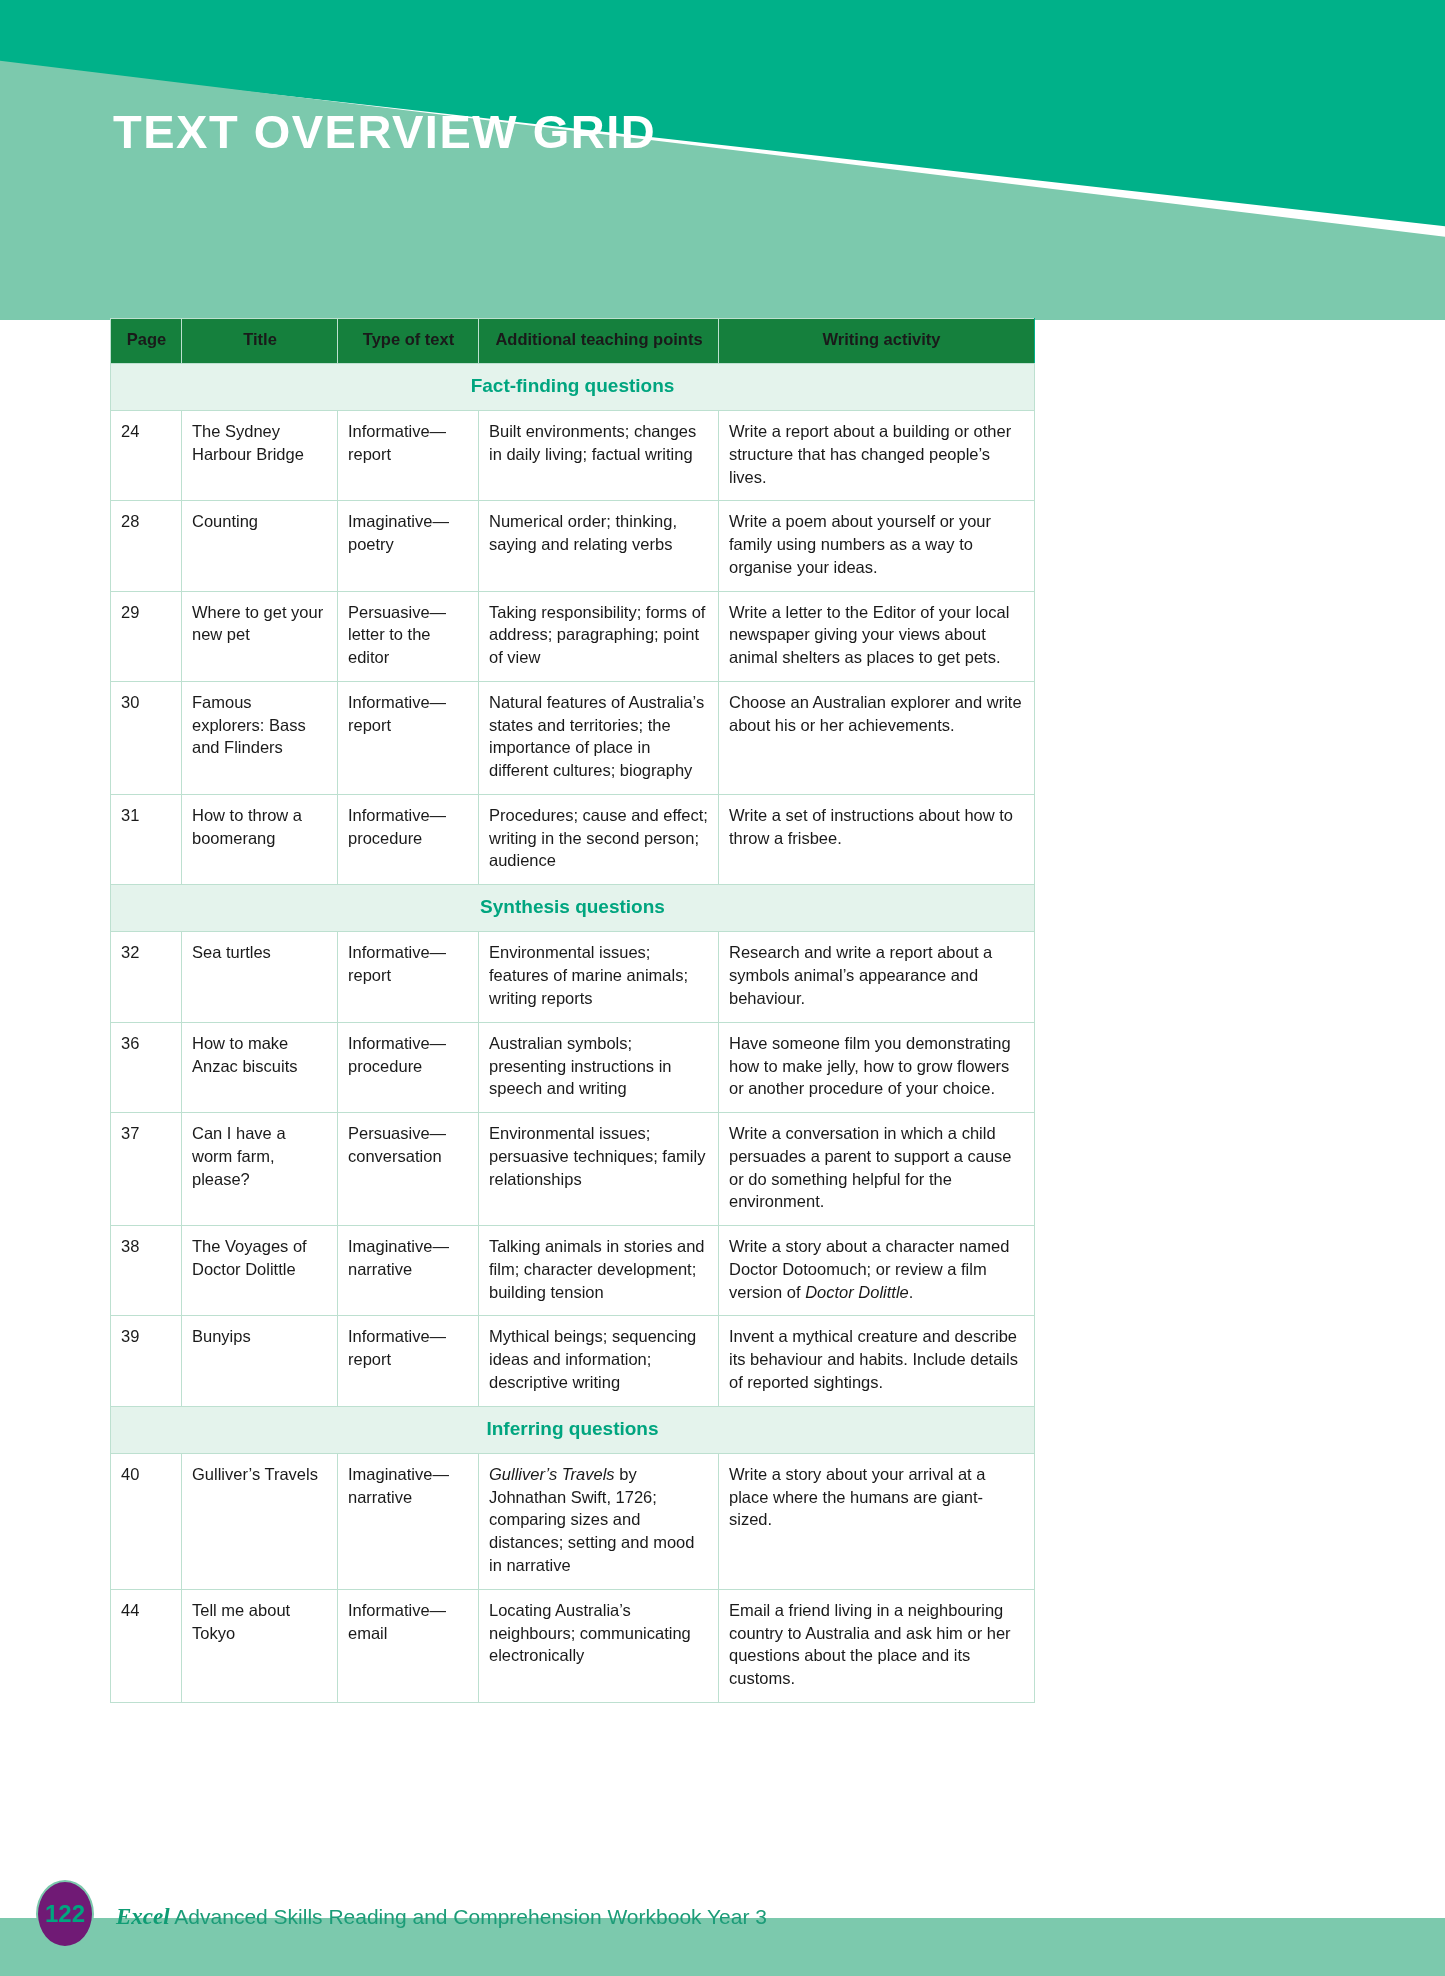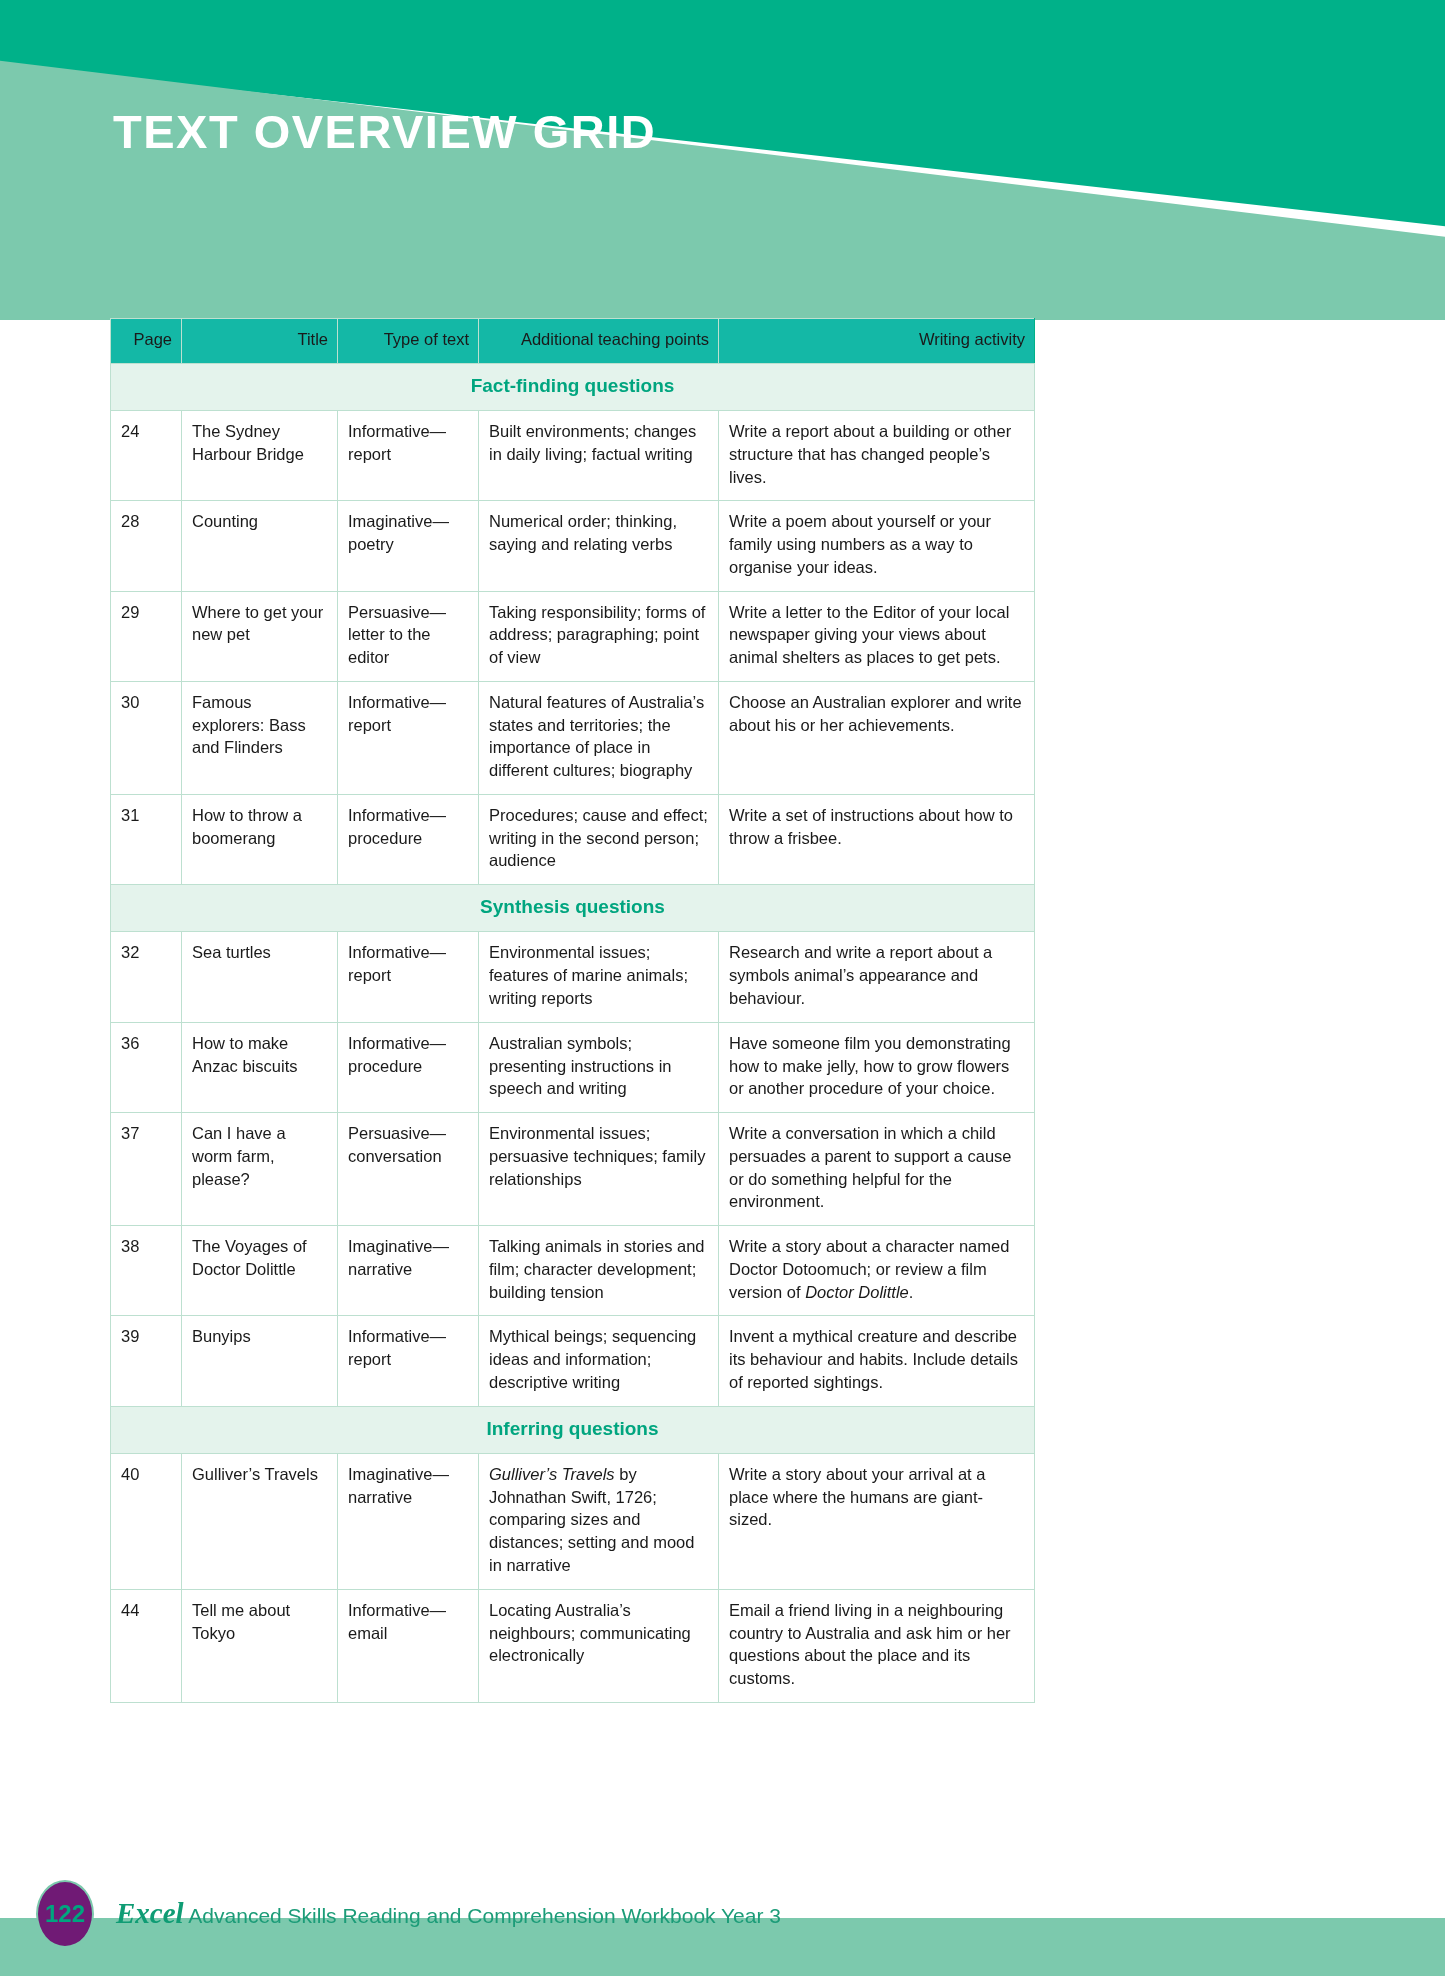--- a/index.html
+++ b/index.html
@@ -66,26 +66,26 @@
   }
   table.grid th, table.grid td {
     border: 1px solid #bde0d0;
     vertical-align: top;
     padding: 9px 9px 12px 10px;
     font-size: 16.5px;
     line-height: 1.38;
     color: #1a1a1a;
   }
   thead th {
-    background: #14b8a6;
+    background: #15803d;
     color: #ffffff;
-    font-weight: normal;
+    font-weight: bold;
     font-size: 16px;
     padding: 8px 10px 9px 10px;
-    text-align: right;
+    text-align: center;
     vertical-align: middle;
     border: 1px solid #00b189;
     border-right: 2px solid #ffffff;
   }
   thead th:last-child { border-right: 1px solid #00b189; padding-left: 19px; }
 
   
   col.c-page  { width: 71px; }
   col.c-title { width: 156px; }
   col.c-type  { width: 141px; }
@@ -146,21 +146,21 @@
     left: 116px;
     bottom: 46px;
     font-size: 21px;
     color: #1c9c78;
     white-space: nowrap;
   }
   .footer-text .excel {
     font-family: "Liberation Serif", serif;
     font-weight: bold;
     font-style: italic;
-    font-size: 29px;
+    font-size: 23px;
     color: #0f9c74;
   }
 </style>
 </head>
 <body>
 
 <div class="page">
 
   <div class="banner">
     <div class="banner-dark"></div>

